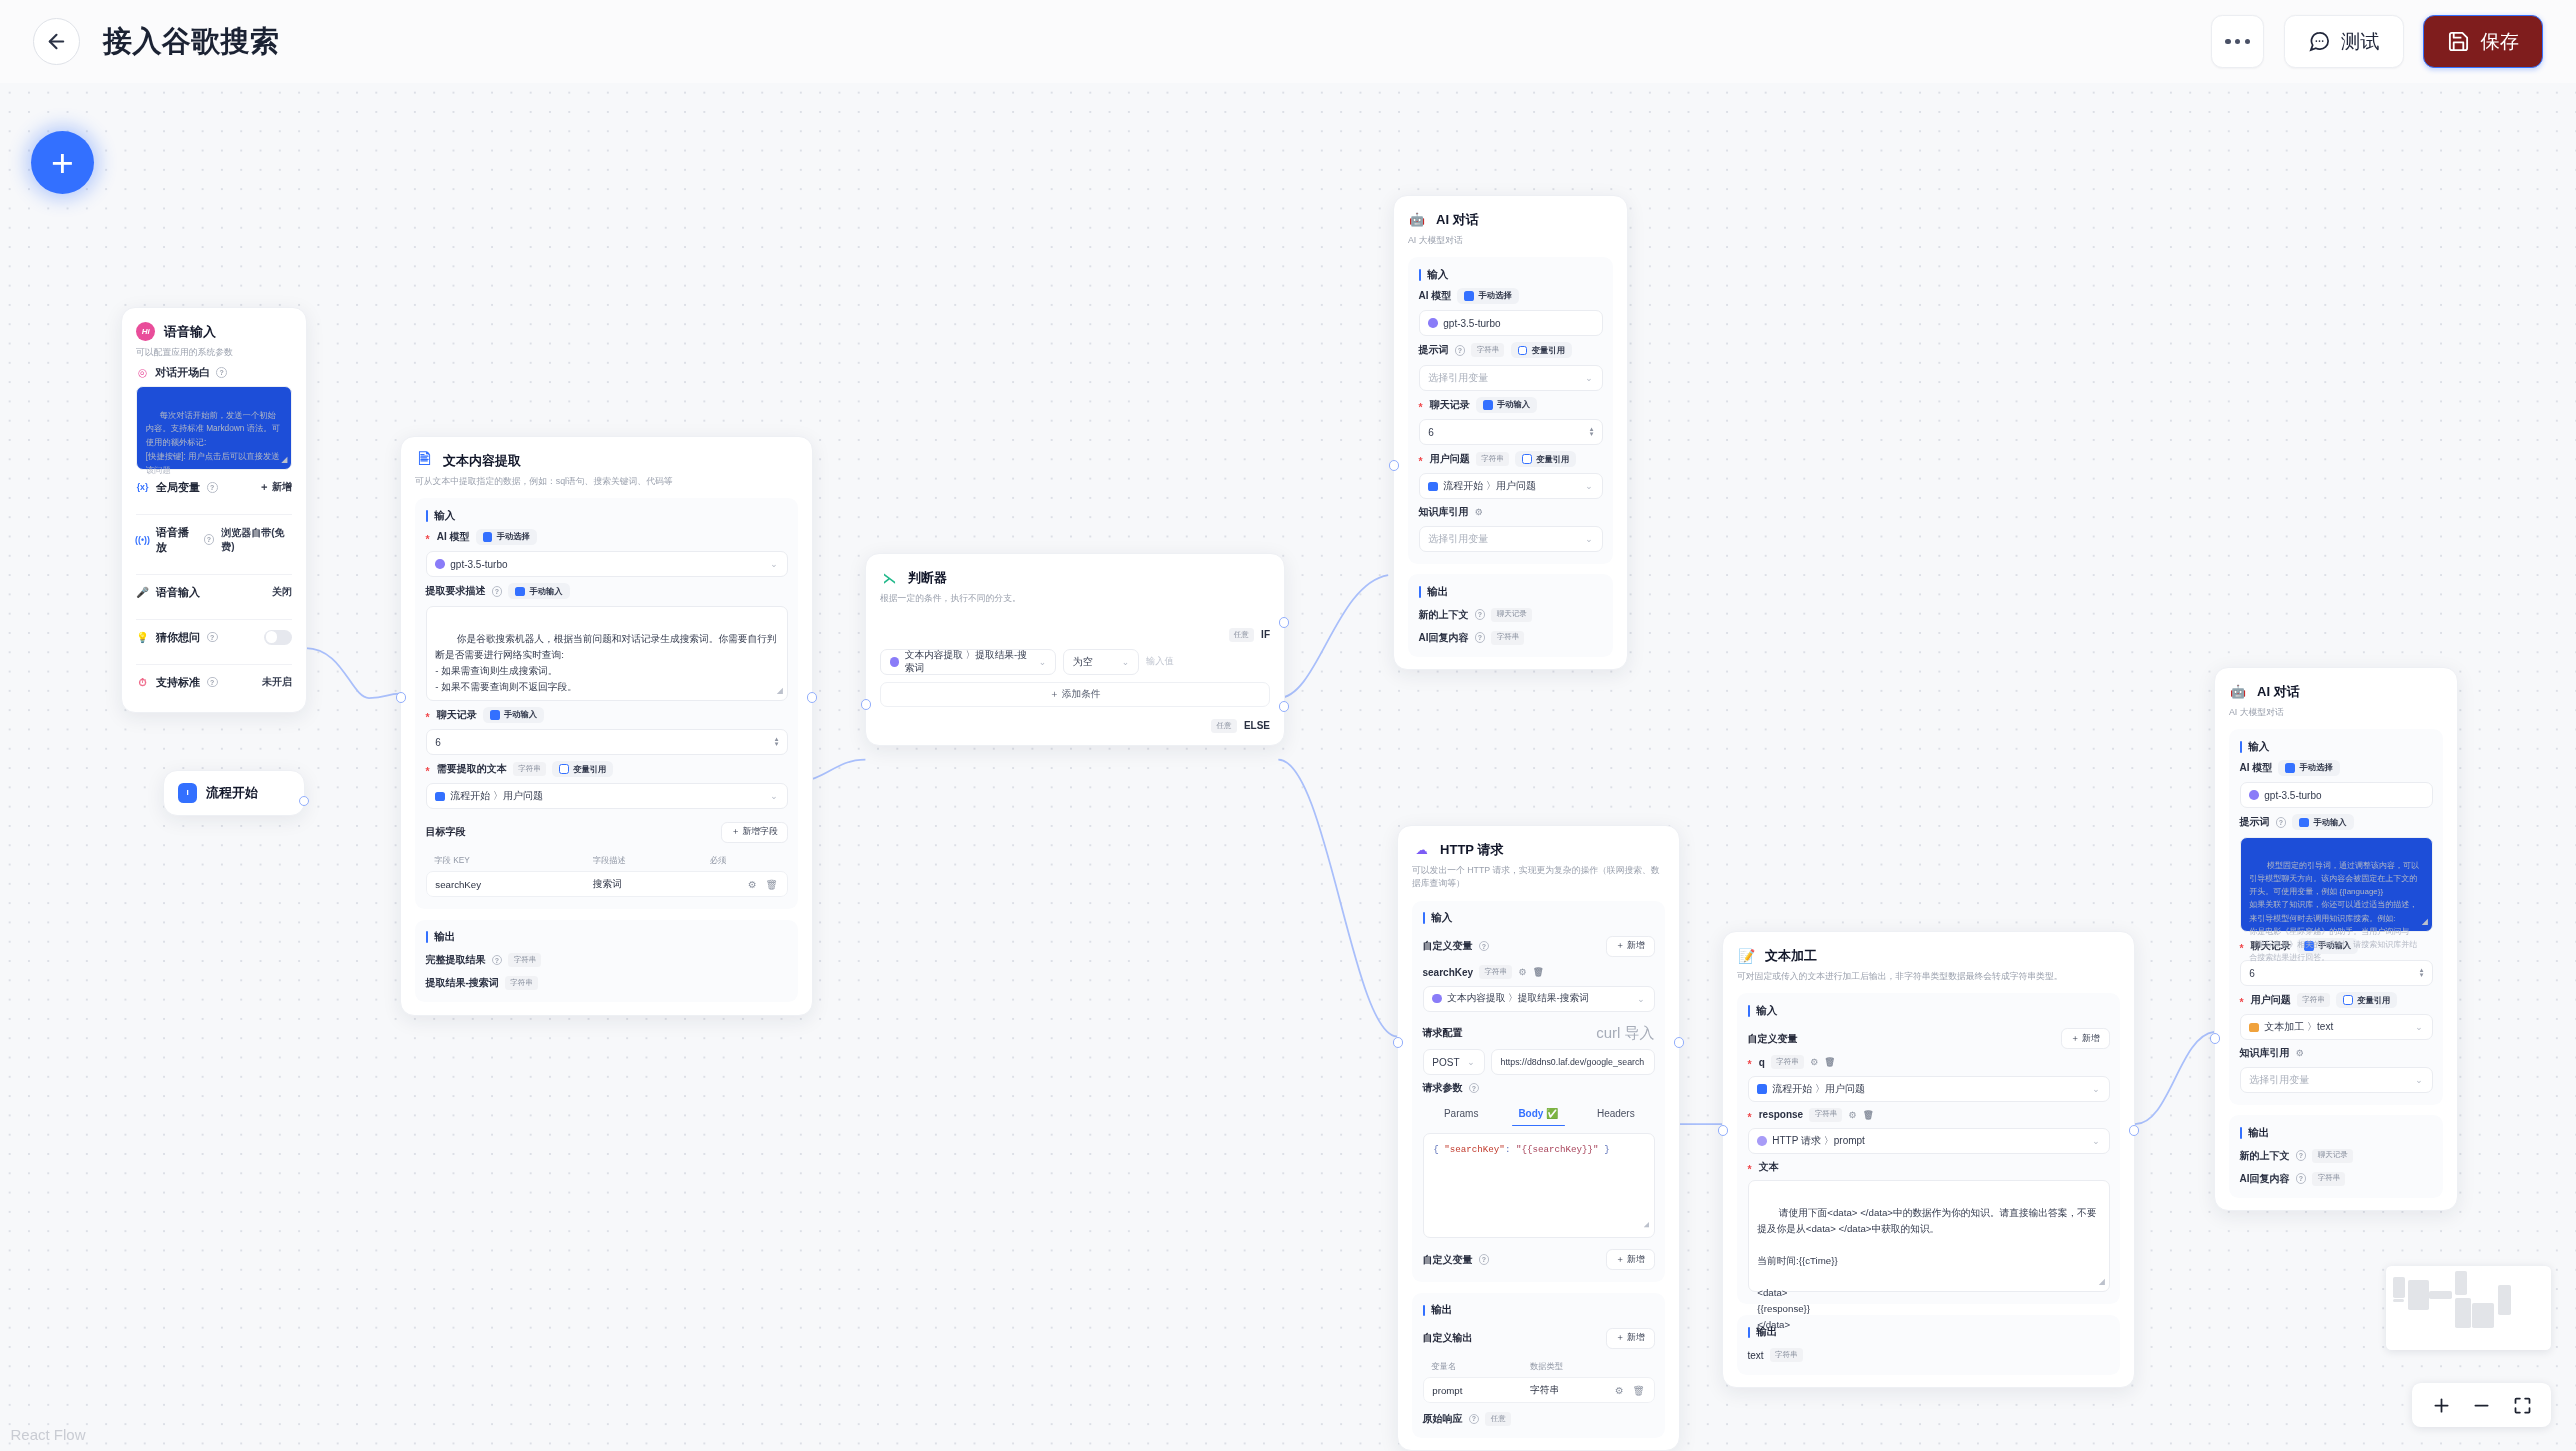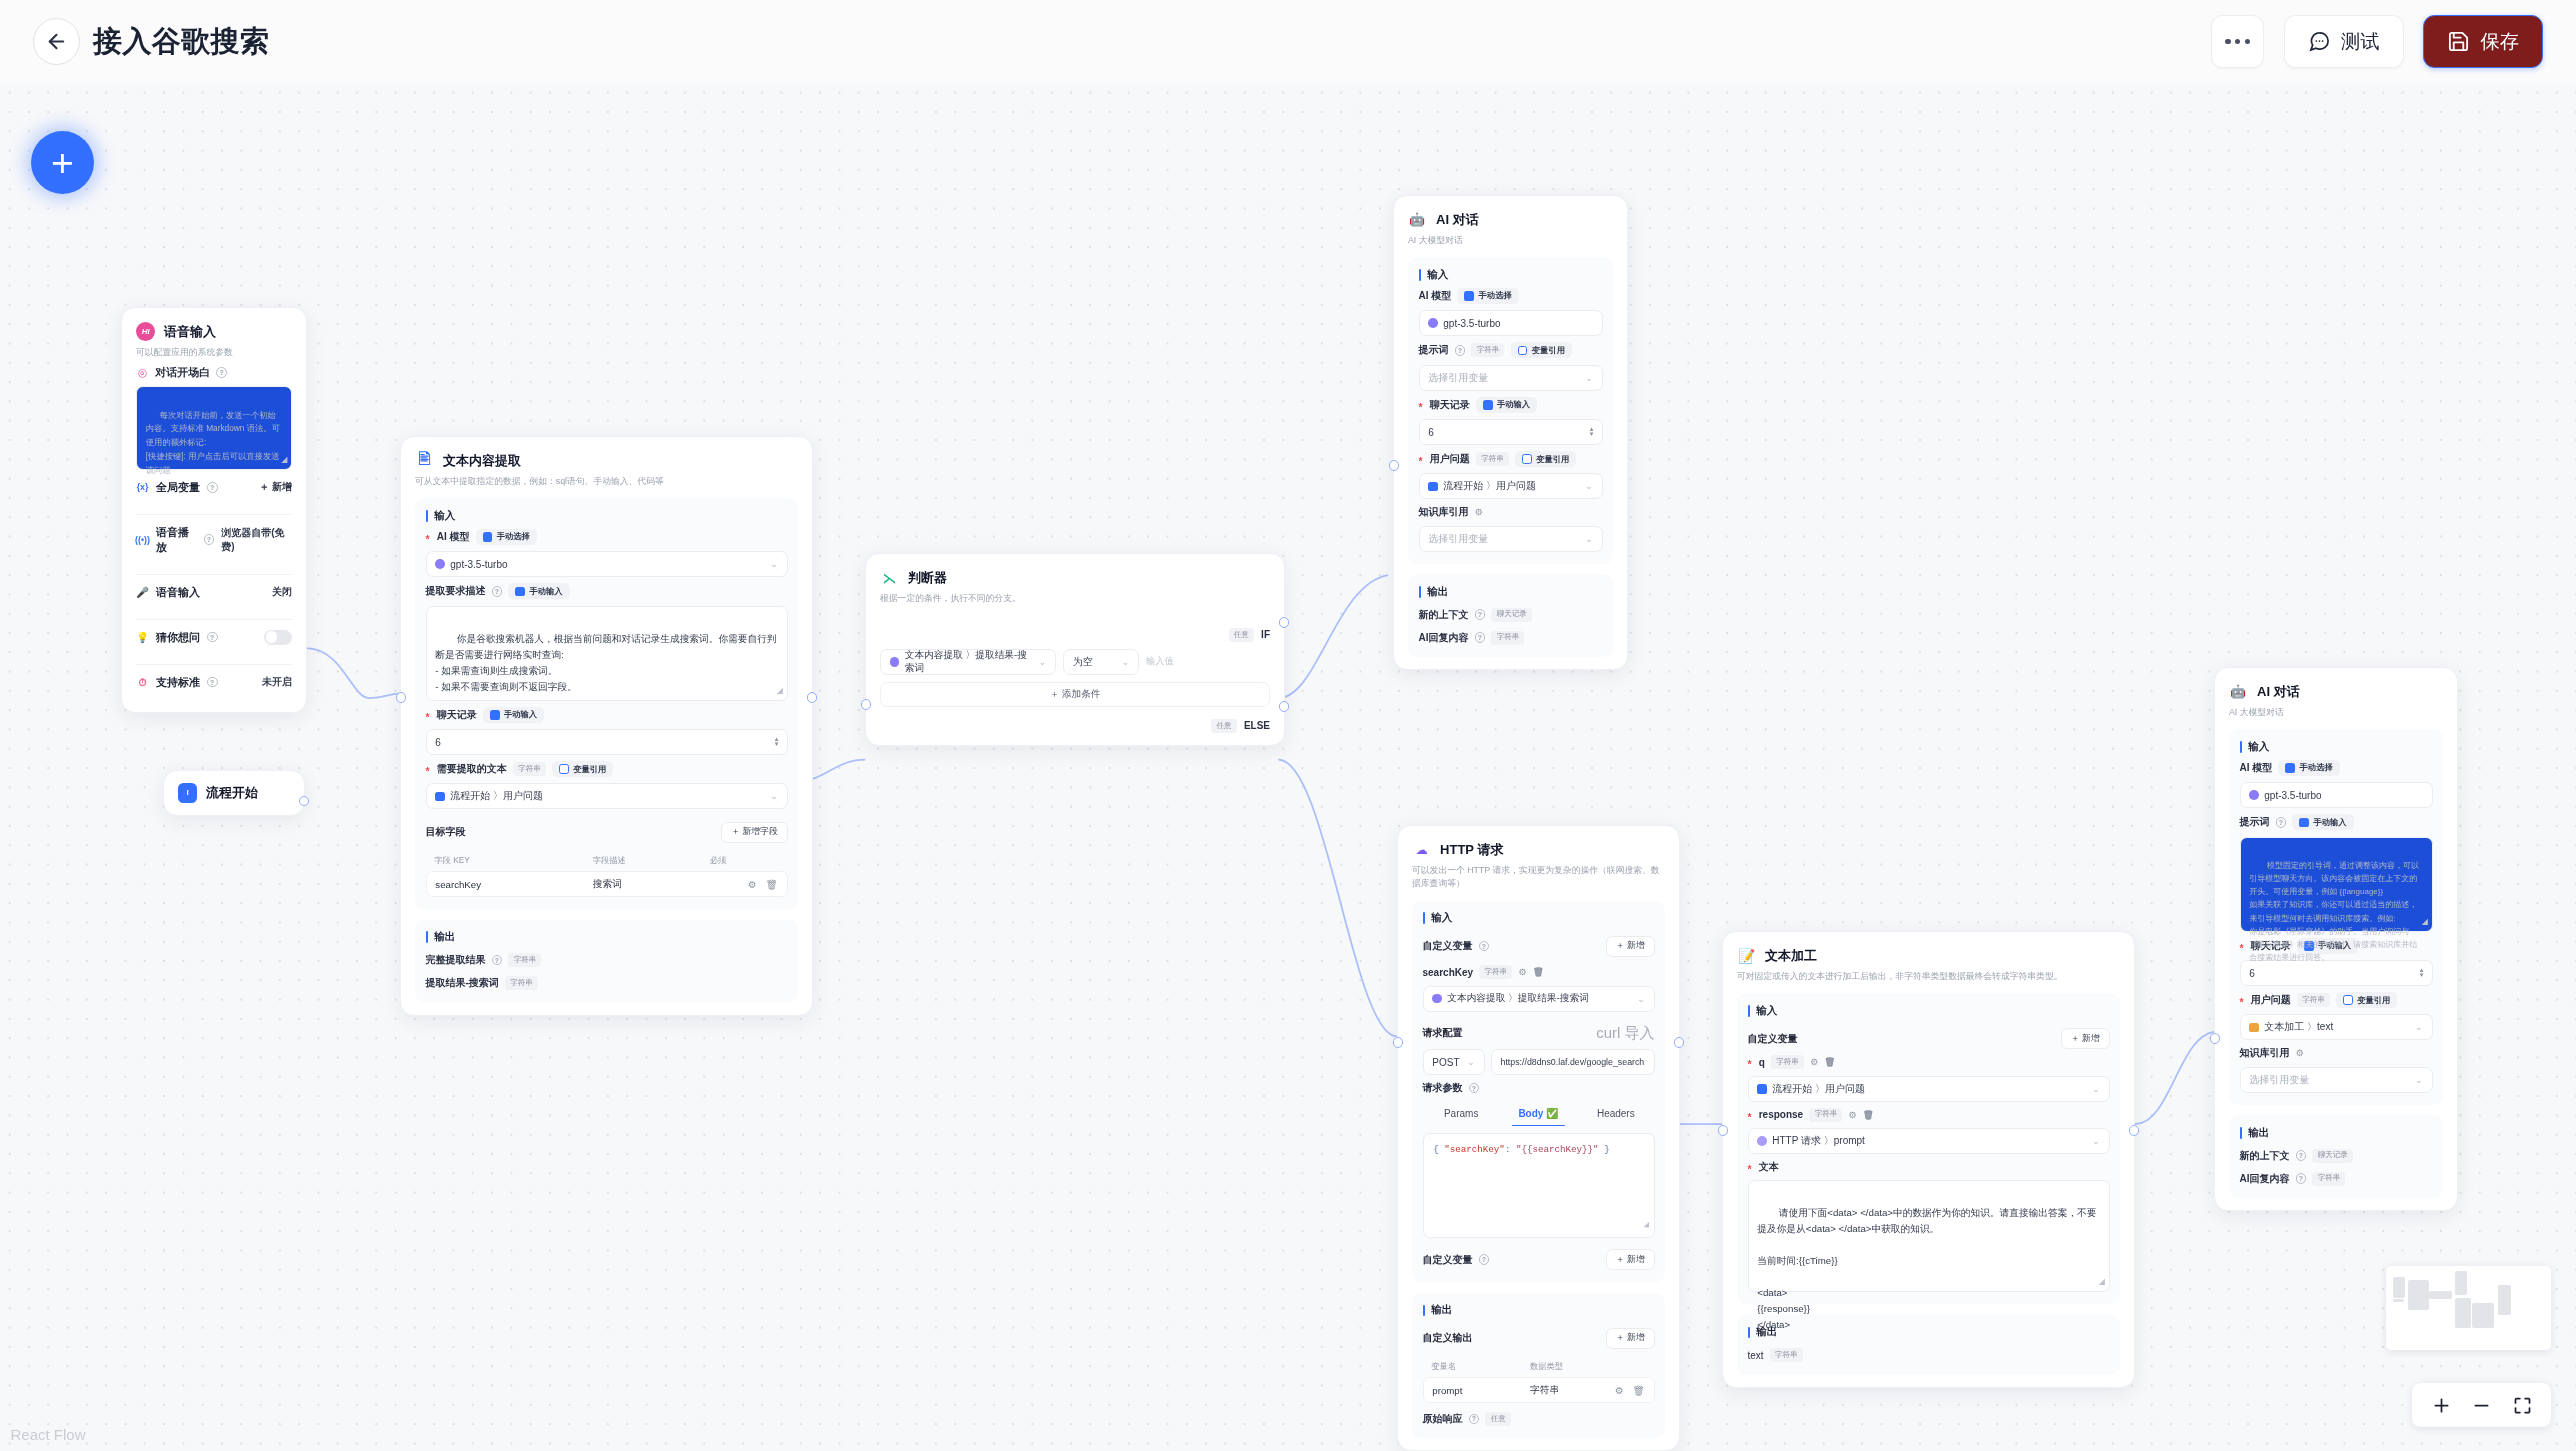--- a/index.html
+++ b/index.html
@@ -15,21 +15,21 @@
     padding: 0 33px; z-index: 60;
   }
   .back-btn {
     width: 47px; height: 47px; border-radius: 50%;
     border: 0.9px solid #dfe2e8; background: #fff;
     display: flex; align-items: center; justify-content: center;
     color: #2b3245; cursor: pointer; flex: none;
   }
   .back-btn svg { width: 23px; height: 23px; }
   .page-title {
-    margin-left: 13px; font-size: 29px; font-weight: 700;
+    margin-left: 23px; font-size: 29px; font-weight: 700;
     color: #1b2233; letter-spacing: 0.4px;
   }
   .topbar-right { margin-left: auto; display: flex; align-items: center; gap: 19.3px; }
   .icon-btn {
     width: 53px; height: 53px; border-radius: 11.4px;
     background: #fff; border: 0.9px solid #eceef2;
     display: flex; align-items: center; justify-content: center;
     cursor: pointer; box-shadow: 0 0.9px 1.8px rgba(20,30,60,.04);
   }
   .dots { display: flex; gap: 4.4px; }
@@ -285,21 +285,21 @@
       <div class="node-title">流程开始</div>
     </div>
     <div class="handle" style="right:-5.3px; top:24.6px;"></div>
   </div>
 
   <div class="node" style="left:400px; top:353px; width:413px;">
     <div class="node-head">
       <div class="node-ico" style="background:transparent; color:#3370ff; font-size:15px;">🖹</div>
       <div class="node-title">文本内容提取</div>
     </div>
-    <div class="node-desc">可从文本中提取指定的数据，例如：sql语句、手动输入、代码等</div>
+    <div class="node-desc">可从文本中提取指定的数据，例如：sql语句、搜索关键词、代码等</div>
 
     <div class="panel">
       <div class="sect">输入</div>
 
       <div class="field-label req">
         <span>AI 模型</span>
         <span class="chip">
             <i class="sq"></i>
             <span>手动选择</span>
           </span>

